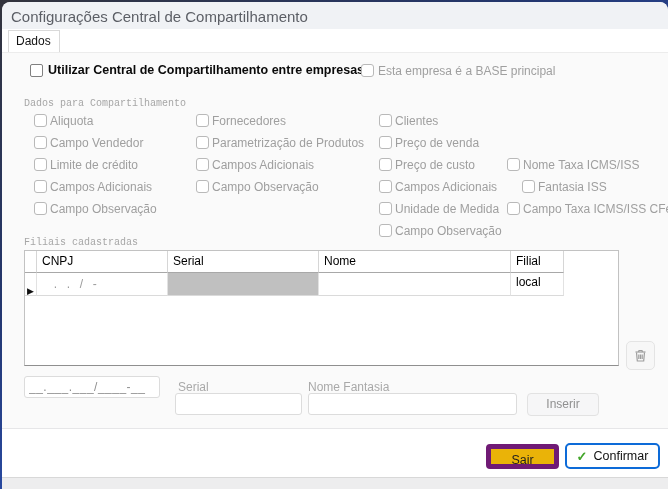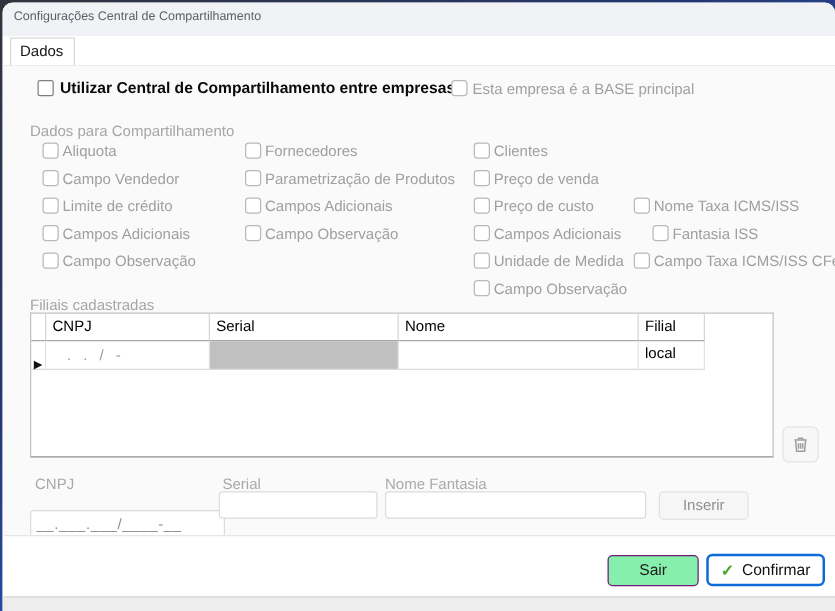--- a/index.html
+++ b/index.html
@@ -10,21 +10,21 @@
   }
   .window{
     position:absolute;left:2px;top:2px;width:666px;height:487px;
     border-radius:8px 8px 0 0;background:#fafafa;overflow:hidden;
   }
   .titlebar{
     position:absolute;left:0;top:0;width:666px;height:27px;
     background:#f0f2f5;border-radius:8px 8px 0 0;
   }
   .titlebar .title{
-    position:absolute;left:9px;top:6px;font-size:10px;color:#5c5f66;white-space:nowrap;
+    position:absolute;left:9px;top:6px;font-size:15px;color:#5c5f66;white-space:nowrap;
   }
   .tabstrip{
     position:absolute;left:0;top:27px;width:666px;height:23px;background:#ffffff;
     border-bottom:1px solid #ececec;
   }
   .tab{
     position:absolute;left:6px;top:1px;width:52px;height:22px;background:#ffffff;
     border:1px solid #d9d9d9;border-bottom:none;font-size:12px;color:#141414;
     line-height:21px;padding-left:7px;box-sizing:border-box;
   }
@@ -34,21 +34,21 @@
   .cb{
     position:absolute;width:13px;height:13px;background:#ffffff;
     border:1px solid #b9b9b9;border-radius:3px;box-sizing:border-box;
   }
   .cb.strong{border-color:#808080;border-radius:2px;}
   .cb-label{
     position:absolute;font-size:12px;color:#9f9f9f;white-space:nowrap;
   }
   .cb-label.strong{color:#0a0a0a;font-weight:700;font-size:12.5px;}
   .group-label{
-    position:absolute;font-size:12px;color:#a6a6a6;white-space:nowrap;
+    position:absolute;font-size:10px;color:#a6a6a6;white-space:nowrap;font-family:Liberation Mono, monospace;
   }
   .grid{
     position:absolute;left:22px;top:248px;width:595px;height:116px;background:#ffffff;
     border:1px solid #c2c2c2;border-bottom:1px solid #8f8f8f;box-sizing:border-box;
   }
   .gcell{position:absolute;box-sizing:border-box;font-size:12px;color:#000;}
   .ghead{border-right:1px solid #d6d6d6;border-bottom:1px solid #a8a8a8;line-height:21px;padding-left:5px;height:22px;top:0;}
   .grow{border-right:1px solid #e2e2e2;border-bottom:1px solid #dadada;height:23px;top:22px;line-height:22px;}
   .selector-arrow{font-size:9px;color:#111;position:absolute;left:2px;top:7px;}
   .mask-text{color:#9a9a9a;white-space:pre;letter-spacing:1px;padding-left:8px;}
@@ -64,22 +64,22 @@
   }
   .btn-soft{
     position:absolute;height:23px;background:#f6f6f7;border:1px solid #e2e2e2;border-radius:4px;
     font-size:12px;color:#909090;text-align:center;line-height:21px;box-sizing:border-box;
   }
   .buttonbar{
     position:absolute;left:0;top:426px;width:666px;height:49px;background:#ffffff;
     border-top:1px solid #e6e6e8;
   }
   .btn-sair{
-    position:absolute;left:484px;top:15px;width:73px;height:25px;background:#86efac;
-    border:1px solid #701a75;border-radius:4px;font-size:12.5px;color:#1f1f1f;
+    position:absolute;left:484px;top:15px;width:73px;height:25px;background:#eab308;
+    border:5px solid #701a75;border-radius:4px;font-size:12.5px;color:#1f1f1f;
     text-align:center;line-height:23px;box-sizing:border-box;
   }
   .btn-confirm{
     position:absolute;left:563px;top:14px;width:95px;height:26px;background:#ffffff;
     border:2px solid #0d6bd8;border-radius:5px;box-sizing:border-box;
     display:flex;align-items:center;justify-content:center;gap:6px;
     font-size:12.5px;color:#111;
   }
   .check{color:#43a62a;font-weight:700;font-size:13px;}
   .footer{
@@ -175,21 +175,21 @@
         <path d="M5.5 4 6 2.5h3L9.5 4"></path>
         <path d="M3.5 4.5 4.3 13h6.4l.8-8.5"></path>
         <path d="M5.8 6.5v4.5M7.5 6.5v4.5M9.2 6.5v4.5"></path>
       </svg>
     </div>
 
     <span class="field-label" style="left:26px;top:327px">CNPJ</span>
     <span class="field-label" style="left:176px;top:327px">Serial</span>
     <span class="field-label" style="left:306px;top:327px">Nome Fantasia</span>
 
-    <input class="tbox" style="left: 22px; top: 355px; width: 156px; letter-spacing: 0.5px;" value="__.___.___/____-__">
+    <input class="tbox" style="left: 22px; top: 323px; width: 136px; letter-spacing: 0.5px;" value="__.___.___/____-__">
     <input class="tbox" style="left: 173px; top: 340px; width: 127px;" value="">
     <input class="tbox" style="left: 306px; top: 340px; width: 209px;" value="">
 
     <div class="btn-soft" style="left:525px;top:340px;width:72px">Inserir</div>
   </div>
 
   <div class="buttonbar">
     <div class="btn-sair">Sair</div>
     <div class="btn-confirm">
       <span class="check">✓</span>

